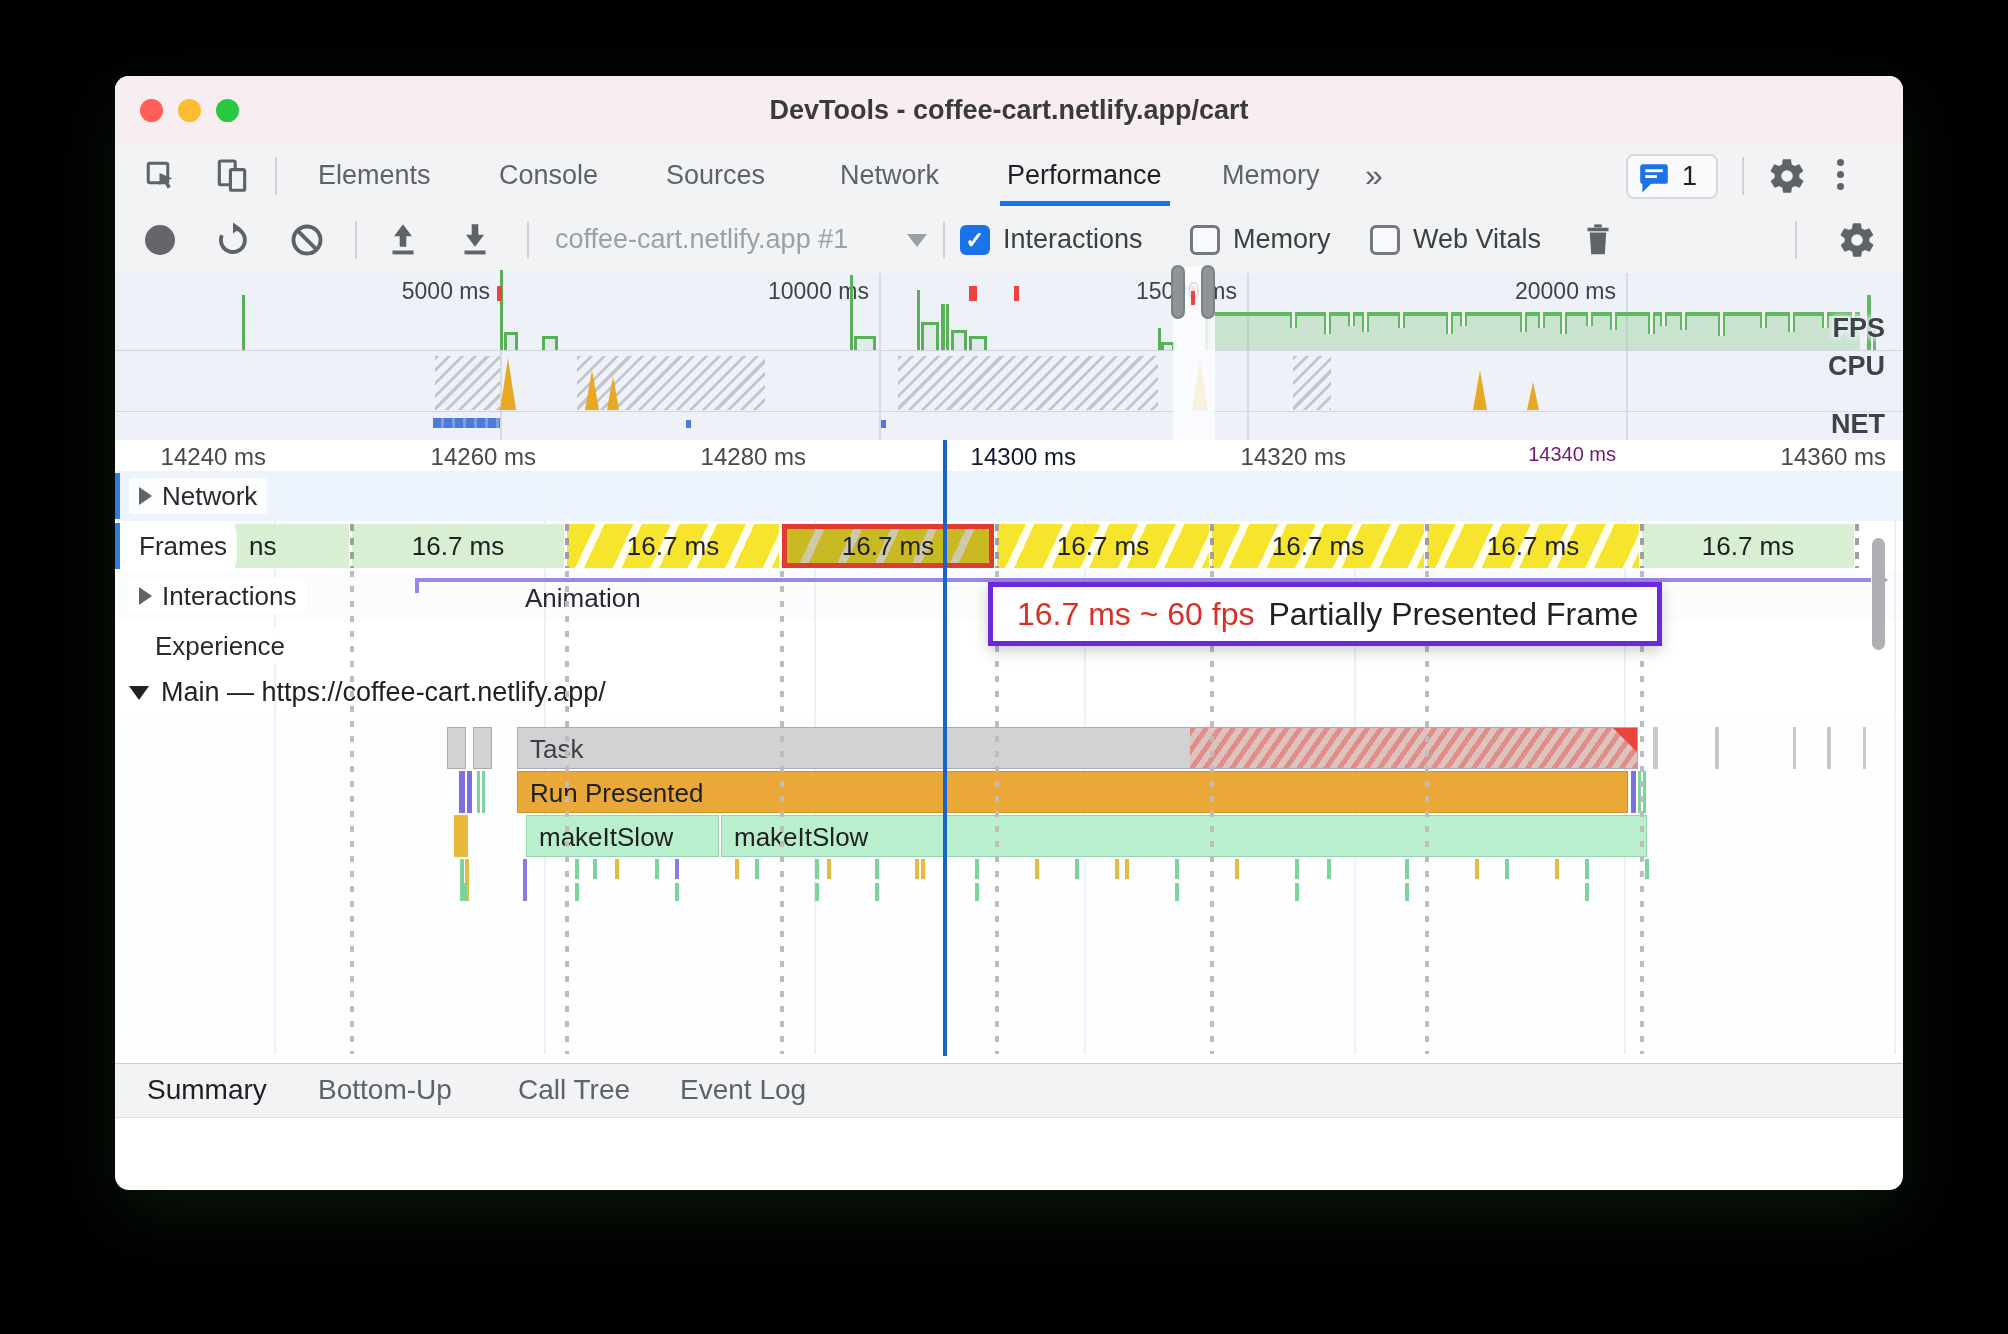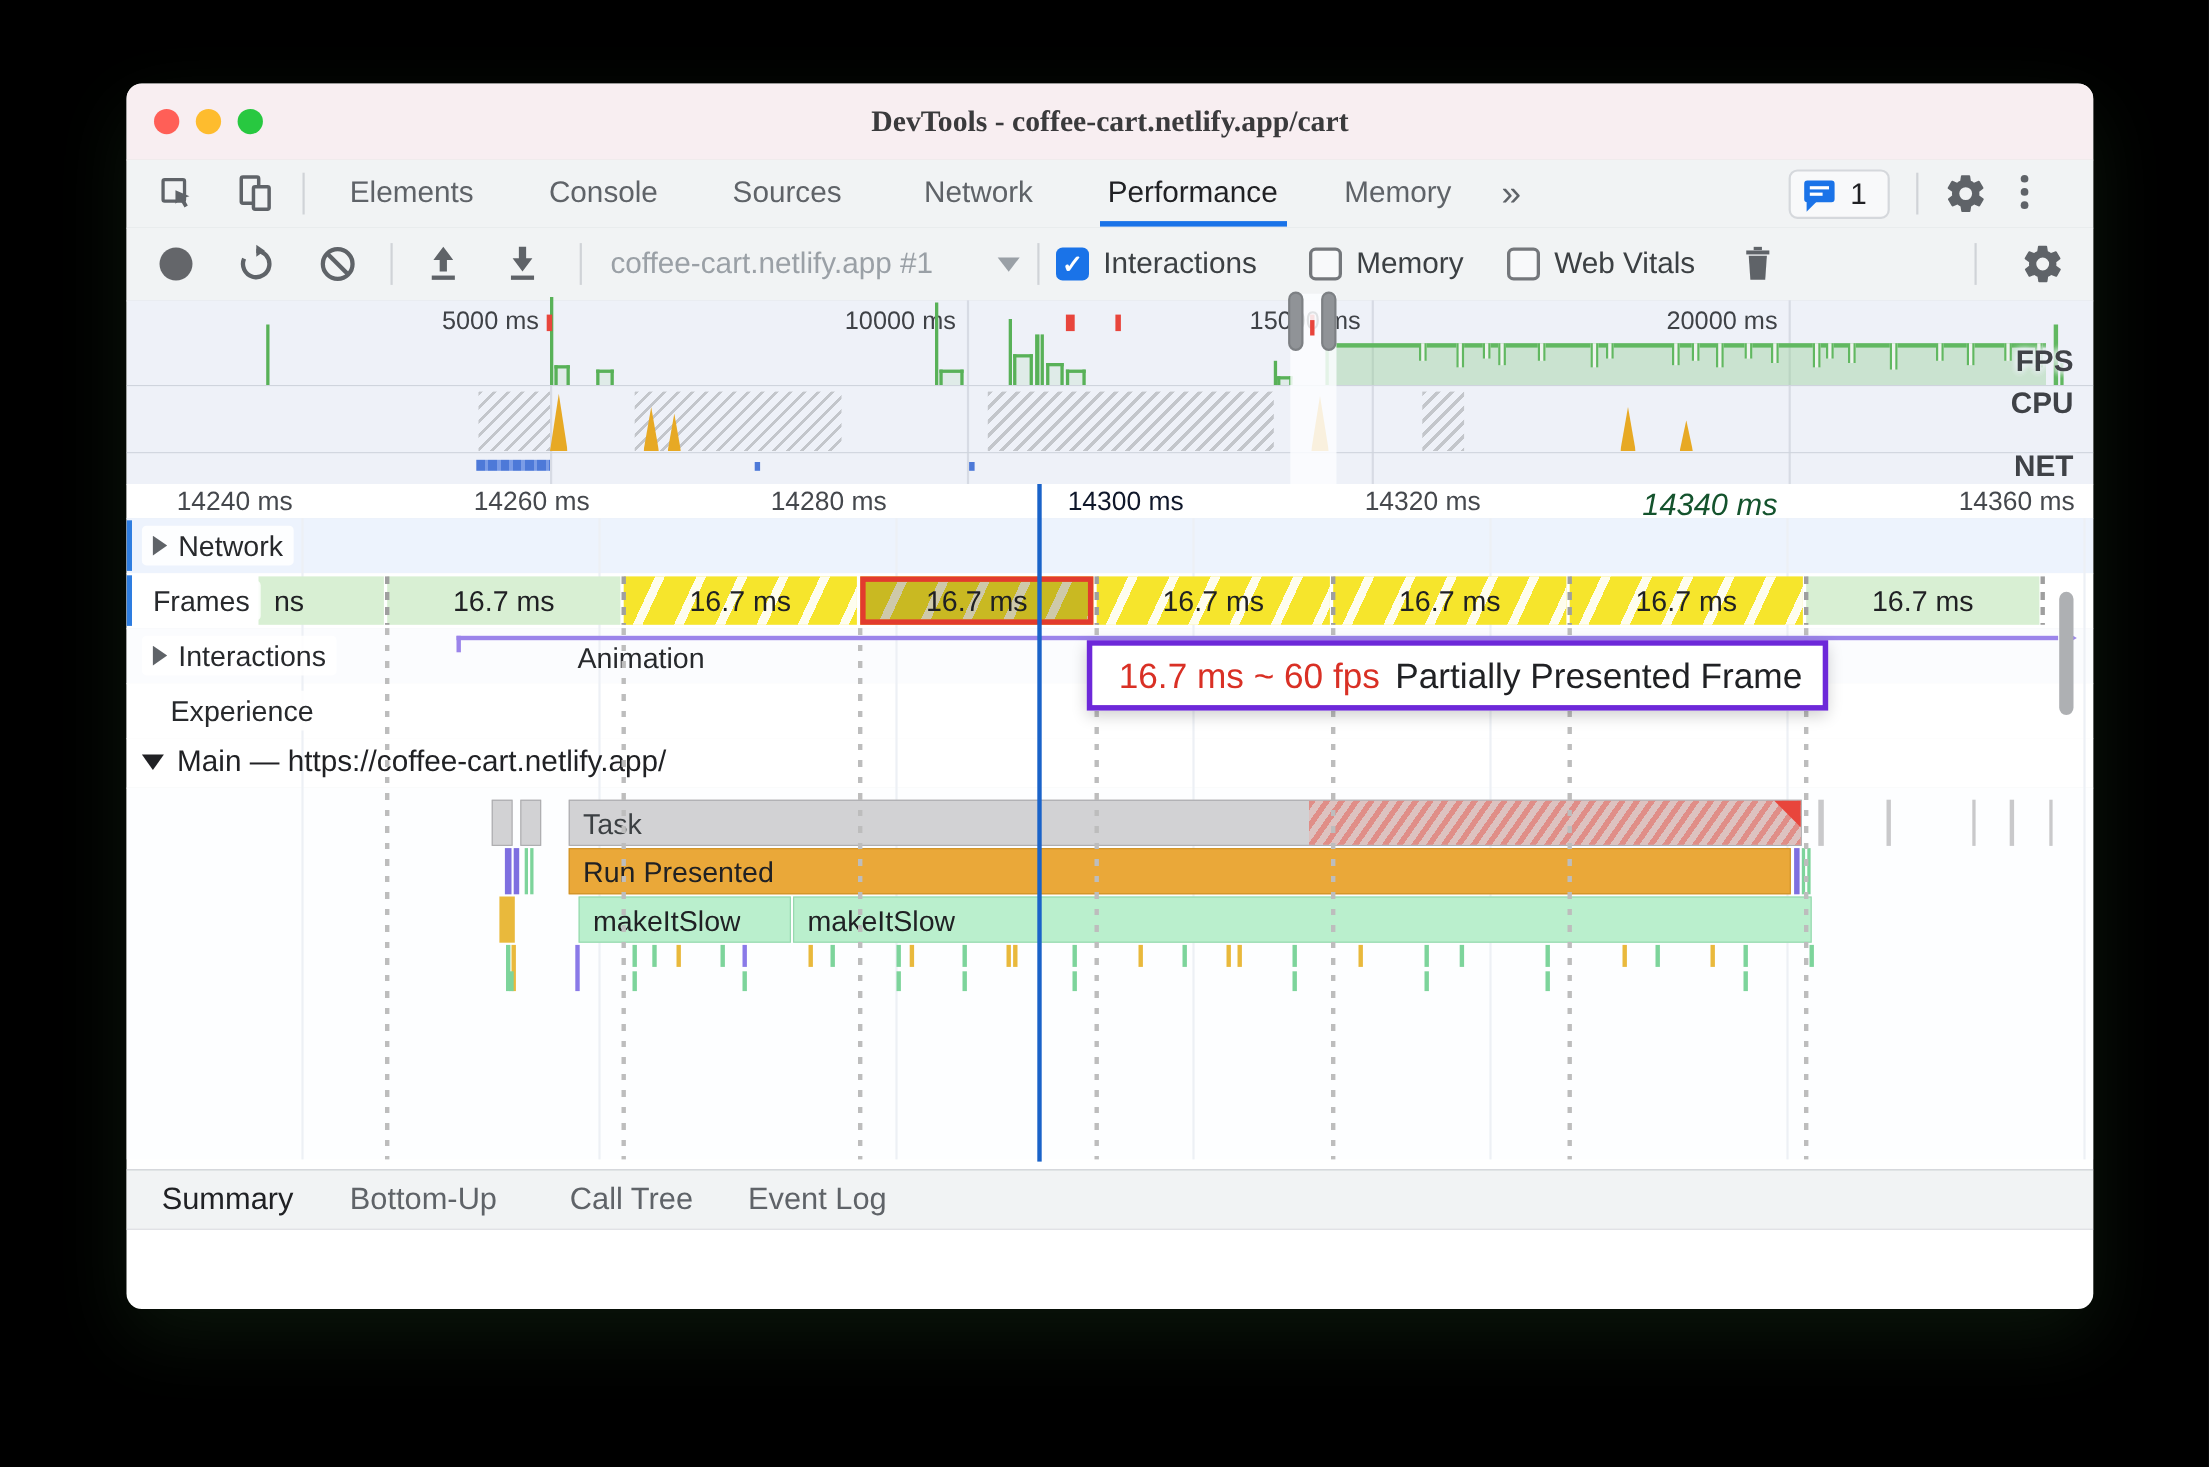--- a/index.html
+++ b/index.html
@@ -1,20 +1,20 @@
 <!DOCTYPE html>
 <html><head>
 <meta charset="utf-8">
 <style>
   html,body{margin:0;padding:0;background:#000;}
   body{width:2008px;height:1334px;position:relative;font-family:"Liberation Sans",sans-serif;}
   .win{position:absolute;left:115px;top:76px;width:1788px;height:1114px;background:#fff;border-radius:14px;overflow:hidden;box-shadow:0 24px 70px rgba(20,40,20,.55);}
   .titlebar{position:absolute;left:0;top:0;width:100%;height:69px;background:#f8eef1;border-bottom:1px solid #e3d5da;}
   .light{position:absolute;top:23px;width:23px;height:23px;border-radius:50%;}
-  .title{position:absolute;left:0;top:19px;width:100%;text-align:center;font-size:27px;font-weight:700;color:#3a3a3c;font-family:Liberation Serif, serif;}
+  .title{position:absolute;left:0;top:19px;width:100%;text-align:center;font-size:27px;font-weight:700;color:#3a3a3c;}
   .tabbar{position:absolute;left:0;top:69px;width:100%;height:62px;background:#f1f3f4;border-bottom:1px solid #cdd0d4;}
   .tab{position:absolute;top:0;height:61px;line-height:61px;font-size:27px;color:#5f6368;white-space:nowrap;}
   .tab.active{color:#202124;}
   .tab-underline{position:absolute;left:885px;top:56px;width:170px;height:5px;background:#1a73e8;}
   .vsep{position:absolute;width:2px;background:#d0d3d7;}
   .toolbar{position:absolute;left:0;top:131px;width:100%;height:66px;background:#f1f3f4;border-bottom:1px solid #d5d8db;}
   .tlabel{position:absolute;top:17px;font-size:27px;color:#3c4043;white-space:nowrap;}
   .profile{color:#9aa0a6;}
   .cbox{position:absolute;top:18px;width:30px;height:30px;border-radius:6px;box-sizing:border-box;}
   .cbox.on{background:#1a73e8;color:#fff;text-align:center;line-height:30px;font-size:23px;font-weight:700;}
@@ -259,21 +259,21 @@
   <div style="position: absolute; left: -9px; top: 3px; width: 160px; text-align: right; font-size: 24px; color: rgb(69, 72, 77);">14240 ms</div>
       <div style="position: absolute; left: 159px; top: 31px; width: 2px; height: 583px; background: rgb(237, 240, 245);"></div>
       <div style="position: absolute; left: 261px; top: 3px; width: 160px; text-align: right; font-size: 24px; color: rgb(69, 72, 77);">14260 ms</div>
       <div style="position: absolute; left: 429px; top: 31px; width: 2px; height: 583px; background: rgb(237, 240, 245);"></div>
       <div style="position: absolute; left: 531px; top: 3px; width: 160px; text-align: right; font-size: 24px; color: rgb(69, 72, 77);">14280 ms</div>
       <div style="position: absolute; left: 699px; top: 31px; width: 2px; height: 583px; background: rgb(237, 240, 245);"></div>
       <div style="position: absolute; left: 801px; top: 3px; width: 160px; text-align: right; font-size: 24px; color: #0f172a;">14300 ms</div>
       <div style="position: absolute; left: 969px; top: 31px; width: 2px; height: 583px; background: rgb(237, 240, 245);"></div>
       <div style="position: absolute; left: 1071px; top: 3px; width: 160px; text-align: right; font-size: 24px; color: rgb(69, 72, 77);">14320 ms</div>
       <div style="position: absolute; left: 1239px; top: 31px; width: 2px; height: 583px; background: rgb(237, 240, 245);"></div>
-      <div style="position: absolute; left: 1341px; top: 3px; width: 160px; text-align: right; font-size: 28px; color: #14532d; font-style: italic;">14340 ms</div>
+      <div style="position: absolute; left: 1341px; top: 3px; width: 160px; text-align: right; font-size: 20px; color: #701a75;">14340 ms</div>
       <div style="position: absolute; left: 1509px; top: 31px; width: 2px; height: 583px; background: rgb(237, 240, 245);"></div>
       <div style="position: absolute; left: 1611px; top: 3px; width: 160px; text-align: right; font-size: 24px; color: rgb(69, 72, 77);">14360 ms</div>
       <div style="position: absolute; left: 1779px; top: 31px; width: 2px; height: 583px; background: rgb(237, 240, 245);"></div>
       <div style="position: absolute; left: 0px; top: 33px; width: 5px; height: 46px; background: rgb(46, 125, 224);"></div>
       <div style="position: absolute; left: 0px; top: 83px; width: 5px; height: 46px; background: rgb(46, 125, 224);"></div>
       <div style="position: absolute; left: 120px; top: 84px; width: 114px; height: 44px; box-sizing: border-box; background: rgb(216, 239, 211);">
         <div style="position: absolute; left: 0px; top: 0px; width: 100%; height: 100%; line-height: 44px; font-size: 26px; color: rgb(32, 33, 36); text-align: left; padding-left: 14px; box-sizing: border-box;">ns</div>
       </div>
       <div style="position: absolute; left: 237px; top: 84px; width: 212px; height: 44px; box-sizing: border-box; background: rgb(216, 239, 211);">
         <div style="position: absolute; left: 0px; top: 0px; width: 100%; height: 100%; line-height: 44px; font-size: 26px; color: rgb(32, 33, 36); text-align: center;">16.7 ms</div>

